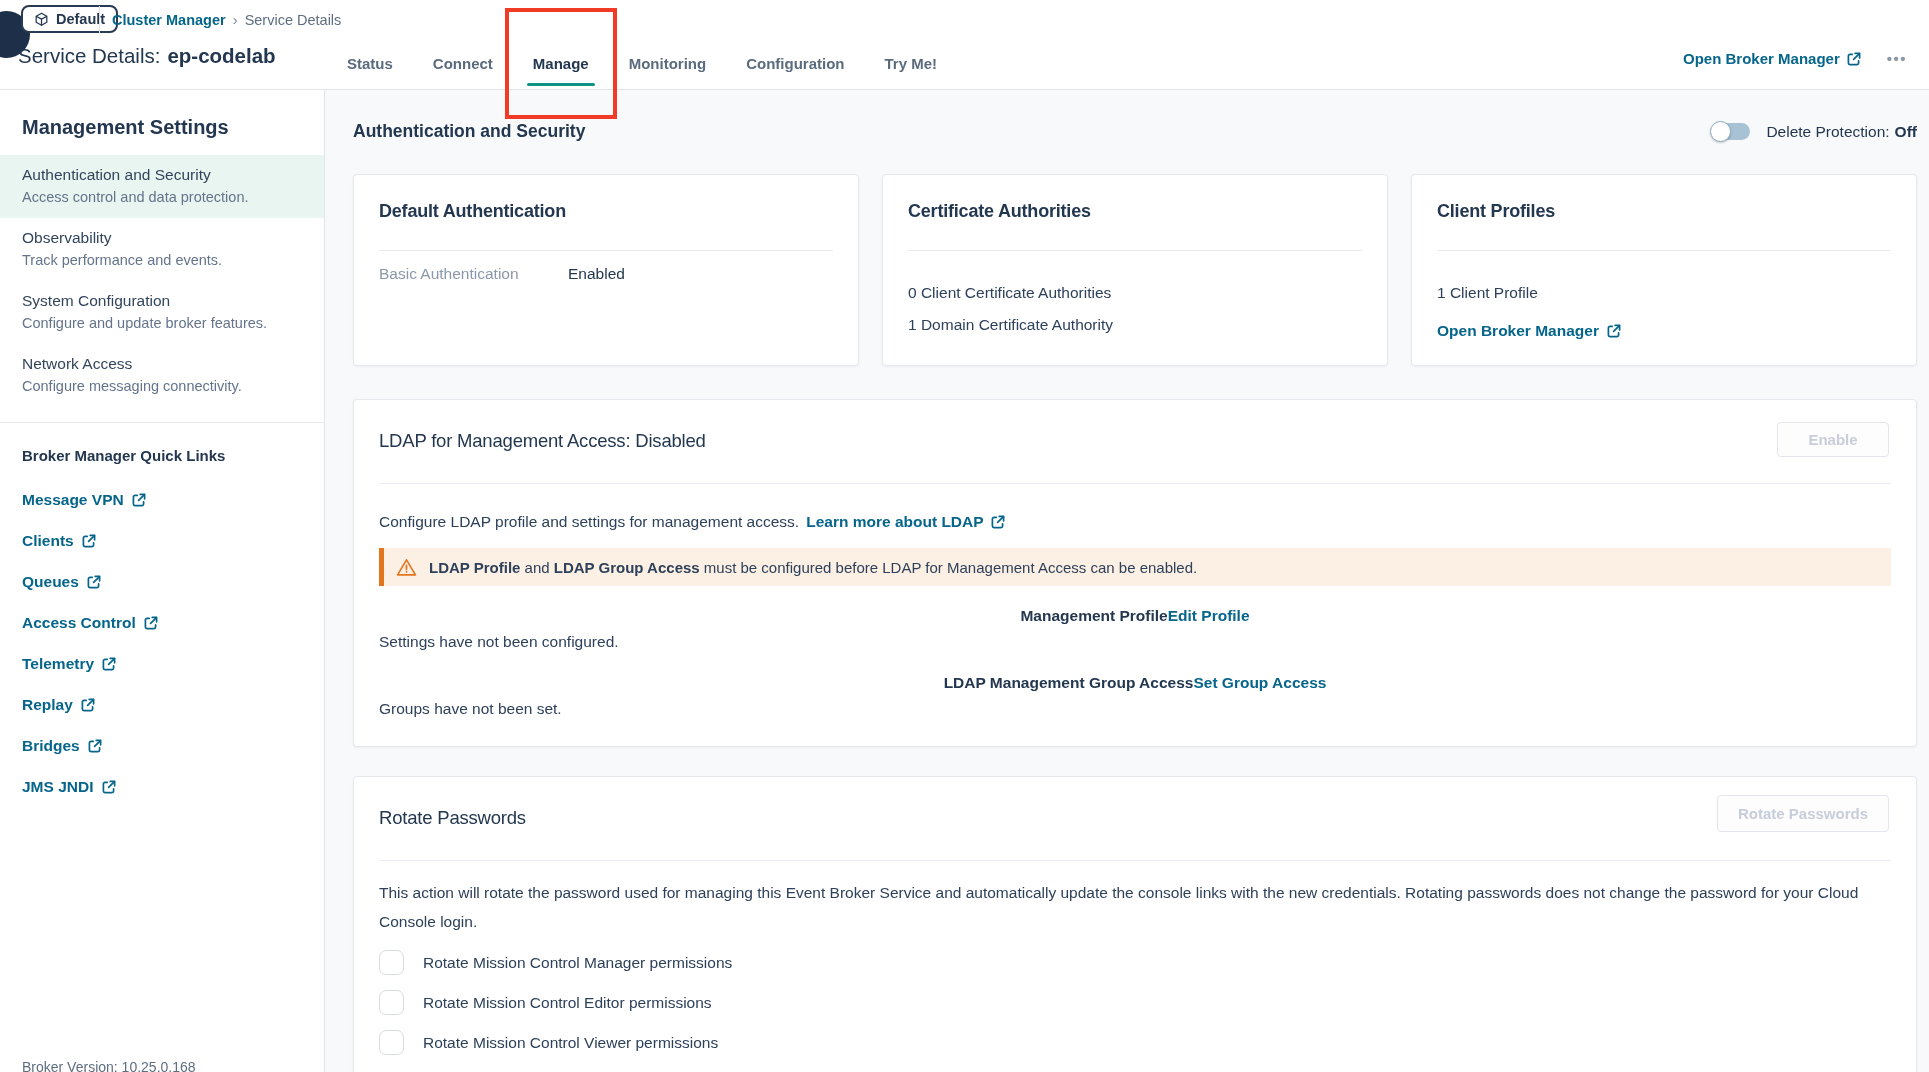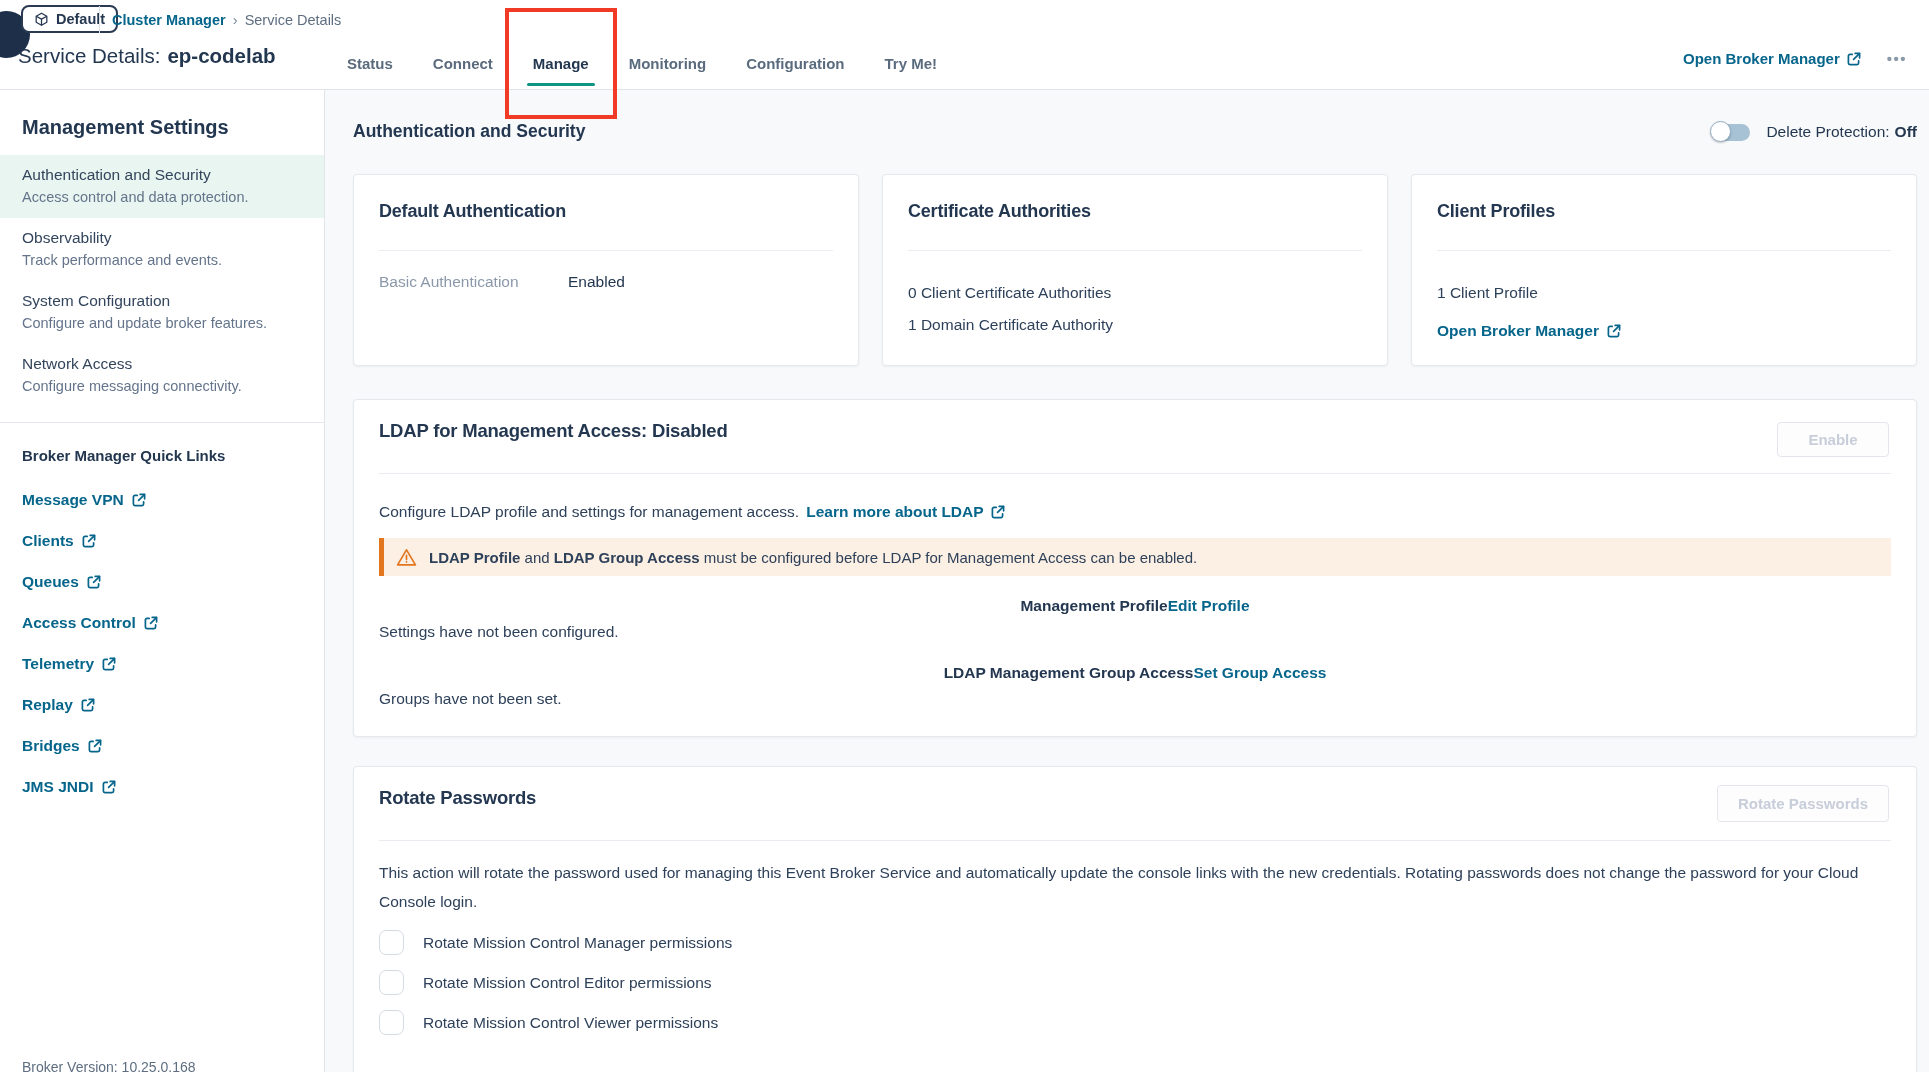--- a/index.html
+++ b/index.html
@@ -51,51 +51,51 @@
   .ql-heading { margin:24px 22px 26px; font-size:15px; font-weight:700; color:#243750; }
   .quick-link { display:flex; align-items:center; gap:8px; margin:0 22px 22px; color:#06658b;
                 font-size:15.5px; font-weight:700; cursor:pointer; line-height:19px; }
   .broker-version { position:absolute; left:22px; bottom:-3px; font-size:14px; color:#5e6e80; }
 
   
   .main { position:absolute; top:90px; left:325px; right:0; bottom:0; background:#f8f9fa;
           padding:0 12px 0 28px; overflow:hidden; }
   .heading-row { margin-top:31px; display:flex; justify-content:space-between; align-items:center; }
   .section-heading { font-size:17.5px; font-weight:700; color:#243750; }
-  .dp-group { display:flex; align-items:flex-end; gap:16px; }
+  .dp-group { display:flex; align-items:center; gap:16px; }
   .toggle { position:relative; width:38px; height:17px; border-radius:9px; background:#a7c1d5; cursor:pointer; }
   .toggle .knob { position:absolute; left:-2px; top:-2.5px; width:21px; height:21px; border-radius:50%;
                   background:#fff; border:1px solid #94adc1; box-shadow:0 1px 2px rgba(20,40,60,.25); }
   .dp-label { font-size:15.5px; color:#243750; }
   .dp-label b { margin-left:5px; }
 
   .cards-row { display:flex; gap:23px; margin-top:32px; }
   .card { background:#fff; border:1px solid #e5e8ed; border-radius:4px;
           box-shadow:0 1px 3px rgba(16,24,40,.05); }
   .top-card { flex:1; height:192px; padding:0 25px; }
   .card-title { margin-top:26px; font-size:18px; font-weight:700; color:#243750; letter-spacing:-.2px; }
   .card-divider { height:1px; background:#e9ecf0; margin-top:28px; }
-  .kv-row { display:flex; margin-top:22px; font-size:15.5px; }
+  .kv-row { display:flex; margin-top:14px; font-size:15.5px; }
   .kv-label { width:189px; color:#8b98aa; }
   .kv-value { color:#243750; }
   .card-line { margin-top:33px; font-size:15.5px; color:#2e415a; }
   .card-line + .card-line { margin-top:14px; }
   .card-link { display:flex; align-items:center; gap:8px; margin-top:20px; font-size:15.5px;
                font-weight:700; color:#06658b; cursor:pointer; }
 
   .wide-card { position:relative; padding:0 25px 28px; }
   .ldap-card { margin-top:33px; }
   .rotate-card { margin-top:29px; }
   .btn-disabled { position:absolute; background:#fdfdfe; border:1px solid #e3e6ed; border-radius:4px;
                   color:#c7cdd9; font-size:15px; font-weight:700; display:flex; align-items:center;
                   justify-content:center; font-family:inherit; cursor:default; }
   .enable-btn { top:22px; right:27px; width:112px; height:35px; }
   .rotate-btn { top:18px; right:27px; width:172px; height:37px; }
 
-  .wide-title { margin-top:20px; font-size:18.5px; font-weight:700; color:#243750; letter-spacing:-.2px; }
+  .wide-title { margin-top:30px; font-size:18.5px; font-weight:400; color:#243750; letter-spacing:-.2px; }
   .wide-divider { height:1px; background:#e9ecf0; margin-top:31px; }
   .ldap-desc { margin-top:29px; font-size:15.5px; color:#2e415a; display:flex; align-items:center; flex-wrap:wrap; }
   .inline-link { display:inline-flex; align-items:center; gap:7px; margin-left:7px;
                  color:#06658b; font-weight:700; cursor:pointer; }
 
   .warning-banner { margin-top:17px; min-height:38px; background:#fcefe3; border-left:5px solid #e2761e;
                     display:flex; align-items:center; padding:7px 12px 7px 12px; font-size:15px; color:#2e415a; }
   .warn-icon { flex:0 0 auto; margin-right:12px; }
   .warning-text b { font-weight:700; }
 

